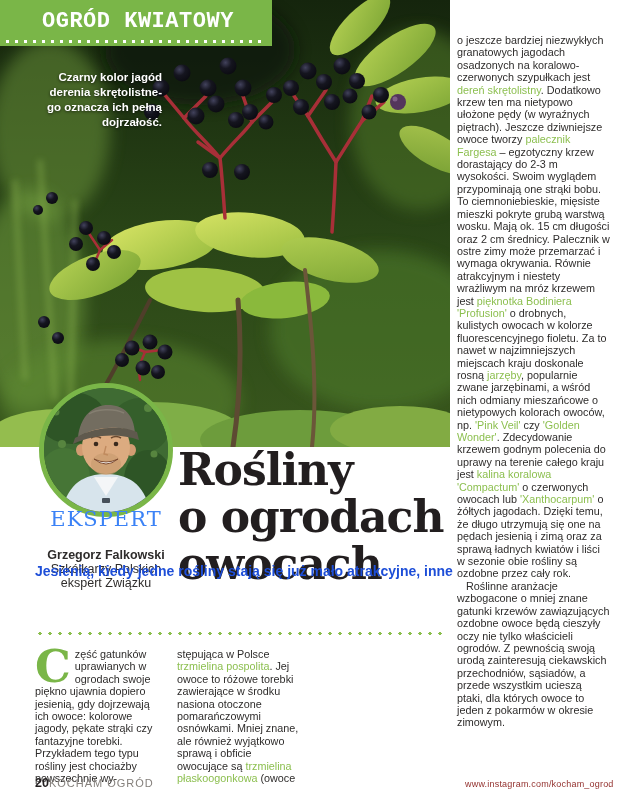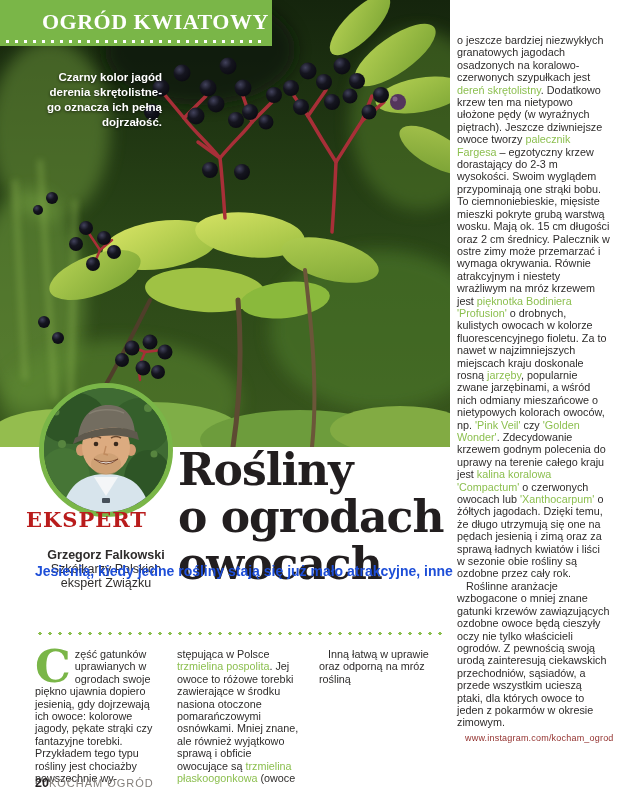--- a/index.html
+++ b/index.html
@@ -6,21 +6,21 @@
   .page{
     position:relative;width:620px;height:809px;background:#ffffff;overflow:hidden;
     font-family:"Liberation Sans","DejaVu Sans",sans-serif;color:#2e2c2b;
   }
   
   .photo{position:absolute;left:0;top:0;width:450px;height:447px;}
   
   .band{position:absolute;left:0;top:0;width:272px;height:46px;background:#7ab648;}
   .band-label{
     position:absolute;left:42px;top:9px;
-    font-family:Liberation Serif, serif;font-weight:bold;
+    font-family:Liberation Mono, monospace;font-weight:bold;
     font-size:22px;color:#ffffff;letter-spacing:.5px;
   }
   .dots-white{
     position:absolute;left:3px;right:8px;bottom:2px;height:5px;
     background-image:radial-gradient(circle,#ffffff 1.5px,transparent 1.7px);
     background-size:9px 5px;background-repeat:repeat-x;background-position:0 50%;
   }
   
   .caption{
     position:absolute;left:37px;top:70px;width:125px;
@@ -28,23 +28,23 @@
     text-shadow:0 1px 3px rgba(0,0,0,.65);
     text-align:right;
   }
   
   .expert-photo{
     position:absolute;left:39px;top:383px;width:124px;height:124px;
     border:5px solid #7ab648;border-radius:50%;overflow:hidden;background:#3f6b33;
   }
   .expert-photo svg{display:block;}
   .expert-label{
-    position:absolute;left:26px;top:507px;width:160px;text-align:left;
-    font-family:"DejaVu Serif","Liberation Serif",serif;font-weight:bold;
-    font-size:21px;color:#b91c1c;letter-spacing:1px;
+    position:absolute;left:26px;top:507px;width:160px;text-align:center;
+    font-family:"DejaVu Serif","Liberation Serif",serif;font-weight:normal;
+    font-size:21px;color:#3b82f6;letter-spacing:1px;
   }
   .expert-id{
     position:absolute;left:16px;top:548px;width:180px;text-align:center;
     font-size:12.5px;line-height:14px;color:#2e2c2b;
   }
   .expert-id .name{font-weight:bold;}
   
   .title{
     position:absolute;left:178px;top:446px;
     font-family:"DejaVu Serif","Liberation Serif",serif;font-weight:bold;
@@ -76,21 +76,21 @@
     float:left;font-family:"DejaVu Serif","Liberation Serif",serif;font-weight:bold;
     font-size:45px;line-height:36px;color:#7ab648;margin:1px 4px 0 0;
   }
   
   .footer-left{
     position:absolute;left:35px;top:776px;display:flex;align-items:baseline;gap:0;
   }
   .page-num{font-size:12.5px;font-weight:bold;color:#221e1f;}
   .mag-name{font-size:11px;color:#85807c;letter-spacing:1px;}
   .footer-right{
-    position:absolute;left:465px;top:733px;font-size:9px;color:#93312e;letter-spacing:.2px;
+    position:absolute;left:465px;top:779px;font-size:9px;color:#93312e;letter-spacing:.2px;
   }
 </style>
 </head>
 <body>
 
 <div class="page">
 
   <div class="photo">
     <svg width="450" height="447" viewBox="0 0 450 447">
       <defs>
@@ -285,21 +285,20 @@
   <div class="dots-green"></div>
 
   <div class="cols">
     <div class="col">
       <p class="bp"><span class="dropcap">C</span><span><span>zęść gatunków uprawianych w ogrodach swoje piękno ujawnia dopiero jesienią, gdy dojrzewają ich owoce: kolorowe jagody, pękate strąki czy fantazyjne torebki. Przykładem tego typu rośliny jest chociażby powszechnie wy-</span></span></p>
     </div>
     <div class="col">
         <p class="bp"><span>stępująca w Polsce </span><span class="green">trzmielina pospolita</span><span>. Jej owoce to różowe torebki zawierające w środku nasiona otoczone pomarańczowymi osnówkami. Mniej znane, ale również wyjątkowo sprawą i obficie owocujące są </span><span class="green">trzmielina płaskoogonkowa</span><span> (owoce</span></p>
       </div>
     <div class="col">
-        <p class="bp ind"><span>Inną łatwą w uprawie oraz odporną na mróz rośliną</span></p>
       </div>
   </div>
 
   <div class="rightcol">
       <p class="bp"><span>o jeszcze bardziej niezwykłych granatowych jagodach osadzonych na koralowo-czerwonych szypułkach jest </span><span class="green">dereń skrętolistny</span><span>. Dodatkowo krzew ten ma nietypowo ułożone pędy (w wyraźnych piętrach). Jeszcze dziwniejsze owoce tworzy </span><span class="green">palecznik Fargesa</span><span> – egzotyczny krzew dorastający do 2-3 m wysokości. Swoim wyglądem przypominają one strąki bobu. To ciemnoniebieskie, mięsiste mieszki pokryte grubą warstwą wosku. Mają ok. 15 cm długości oraz 2 cm średnicy. Palecznik w ostre zimy może przemarzać i wymaga okrywania. Równie atrakcyjnym i niestety wrażliwym na mróz krzewem jest </span><span class="green">pięknotka Bodiniera 'Profusion'</span><span> o drobnych, kulistych owocach w kolorze fluorescencyjnego fioletu. Za to nawet w najzimniejszych miejscach kraju doskonale rosną </span><span class="green">jarzęby</span><span>, popularnie zwane jarzębinami, a wśród nich odmiany mieszańcowe o nietypowych kolorach owoców, np. </span><span class="green">'Pink Veil'</span><span> czy </span><span class="green">'Golden Wonder'</span><span>. Zdecydowanie krzewem godnym polecenia do uprawy na terenie całego kraju jest </span><span class="green">kalina koralowa 'Compactum'</span><span> o czerwonych owocach lub </span><span class="green">'Xanthocarpum'</span><span> o żółtych jagodach. Dzięki temu, że długo utrzymują się one na pędach jesienią i zimą oraz za sprawą ładnych kwiatów i liści w sezonie obie rośliny są ozdobne przez cały rok.</span></p>
       <p class="bp ind"><span>Roślinne aranżacje wzbogacone o mniej znane gatunki krzewów zawiązujących ozdobne owoce będą cieszyły oczy nie tylko właścicieli ogrodów. Z pewnością swoją urodą zainteresują ciekawskich przechodniów, sąsiadów, a przede wszystkim ucieszą ptaki, dla których owoce to jeden z pokarmów w okresie zimowym.</span></p>
     </div>
 
   <div class="footer-left">
     <span class="page-num">20</span>

